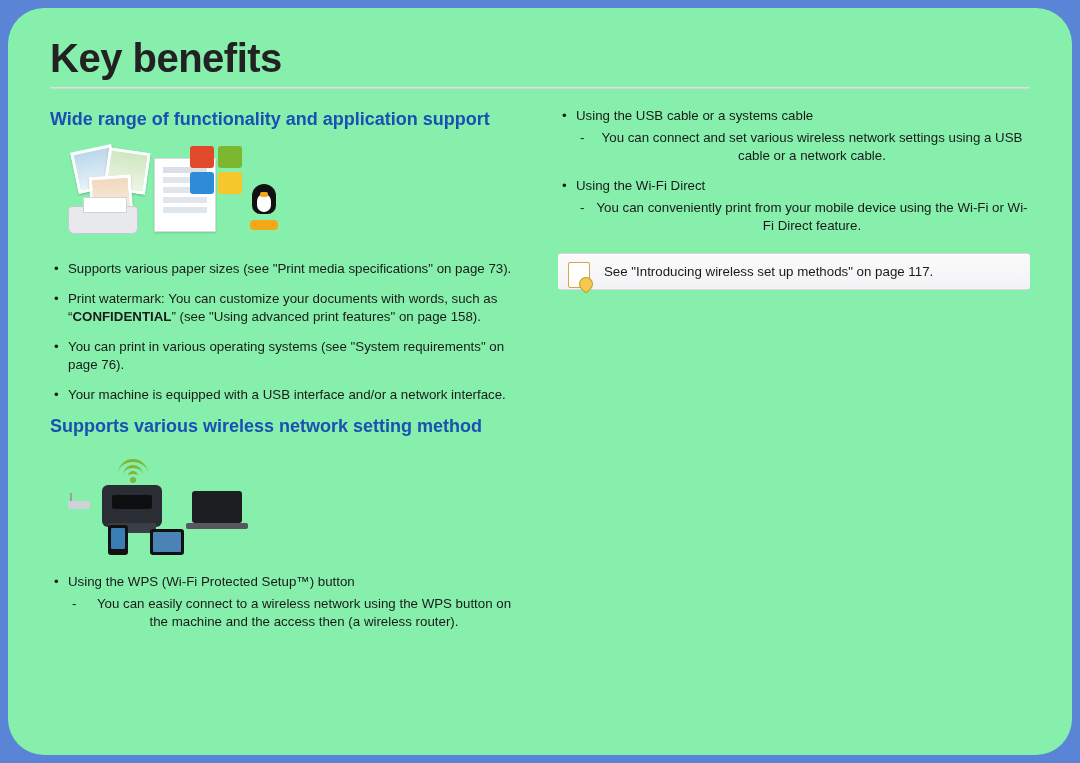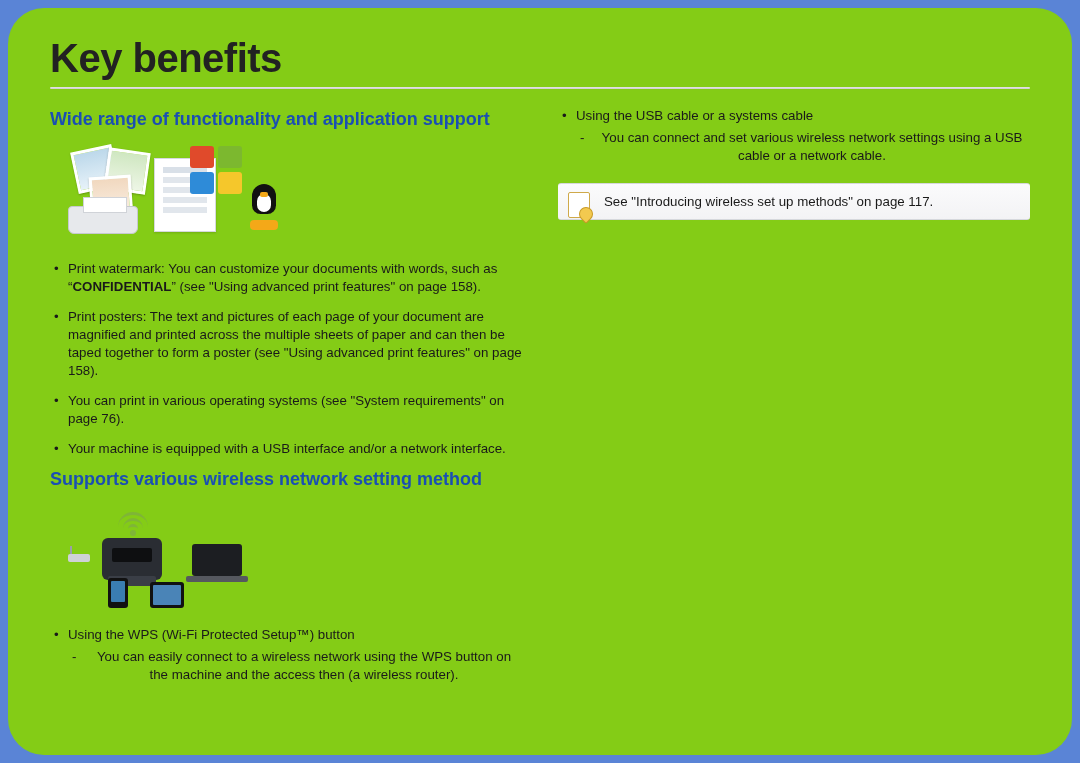--- a/index.html
+++ b/index.html
@@ -1,20 +1,20 @@
 <!DOCTYPE html>
 <html><head>
 <meta charset="utf-8">
 <style>
   * { margin: 0; padding: 0; box-sizing: border-box; }
   html, body { width: 1080px; height: 763px; font-family: "Segoe UI", Arial, sans-serif; }
   body { background: #5a84d6; padding: 8px; }
   .page {
     width: 100%; height: 100%;
-    background: #84cc16;
+    background: #86efac;
     border-radius: 36px;
     padding: 28px 42px 20px 42px;
     position: relative;
     overflow: hidden;
   }
   h1.page-title {
     font-size: 40px;
     font-weight: 700;
     color: #222;
     letter-spacing: -0.5px;
@@ -155,24 +155,24 @@
         </div>
         <div class="tux">
           <div class="body"></div>
             <div class="belly"></div>
             <div class="beak"></div>
             <div class="feet"></div>
         </div>
       </div>
 
       <ul class="b">
+        <li>Supports various paper sizes (see "Print media specifications" on page 73).</li>
         <li>
           <span>Print watermark: You can customize your documents with words, such as “</span><span class="bold">CONFIDENTIAL</span><span>” (see "Using advanced print features" on page 158).</span>
         </li>
-        <li>Print posters: The text and pictures of each page of your document are magnified and printed across the multiple sheets of paper and can then be taped together to form a poster (see "Using advanced print features" on page 158).</li>
         <li>You can print in various operating systems (see "System requirements" on page 76).</li>
         <li>Your machine is equipped with a USB interface and/or a network interface.</li>
       </ul>
 
       <h2 class="section" style="">Supports various wireless network setting method</h2>
 
       <div class="illus illus2">
         <div class="router"></div>
         <div class="wifi">
           <span class="w1"></span>
@@ -197,20 +197,26 @@
     </div>
 
     <div class="col">
       <ul class="b">
         <li>
           <span>Using the USB cable or a systems cable</span>
           <ul>
             <li>You can connect and set various wireless network settings using a USB cable or a network cable.</li>
           </ul>
         </li>
+        <li>
+          <span>Using the Wi-Fi Direct</span>
+          <ul>
+            <li>You can conveniently print from your mobile device using the Wi-Fi or Wi-Fi Direct feature.</li>
+          </ul>
+        </li>
       </ul>
 
       <div class="note">
         <div class="note-icon"></div>
         <span>See "Introducing wireless set up methods" on page 117.</span>
       </div>
     </div>
   </div>
 </div>
 

